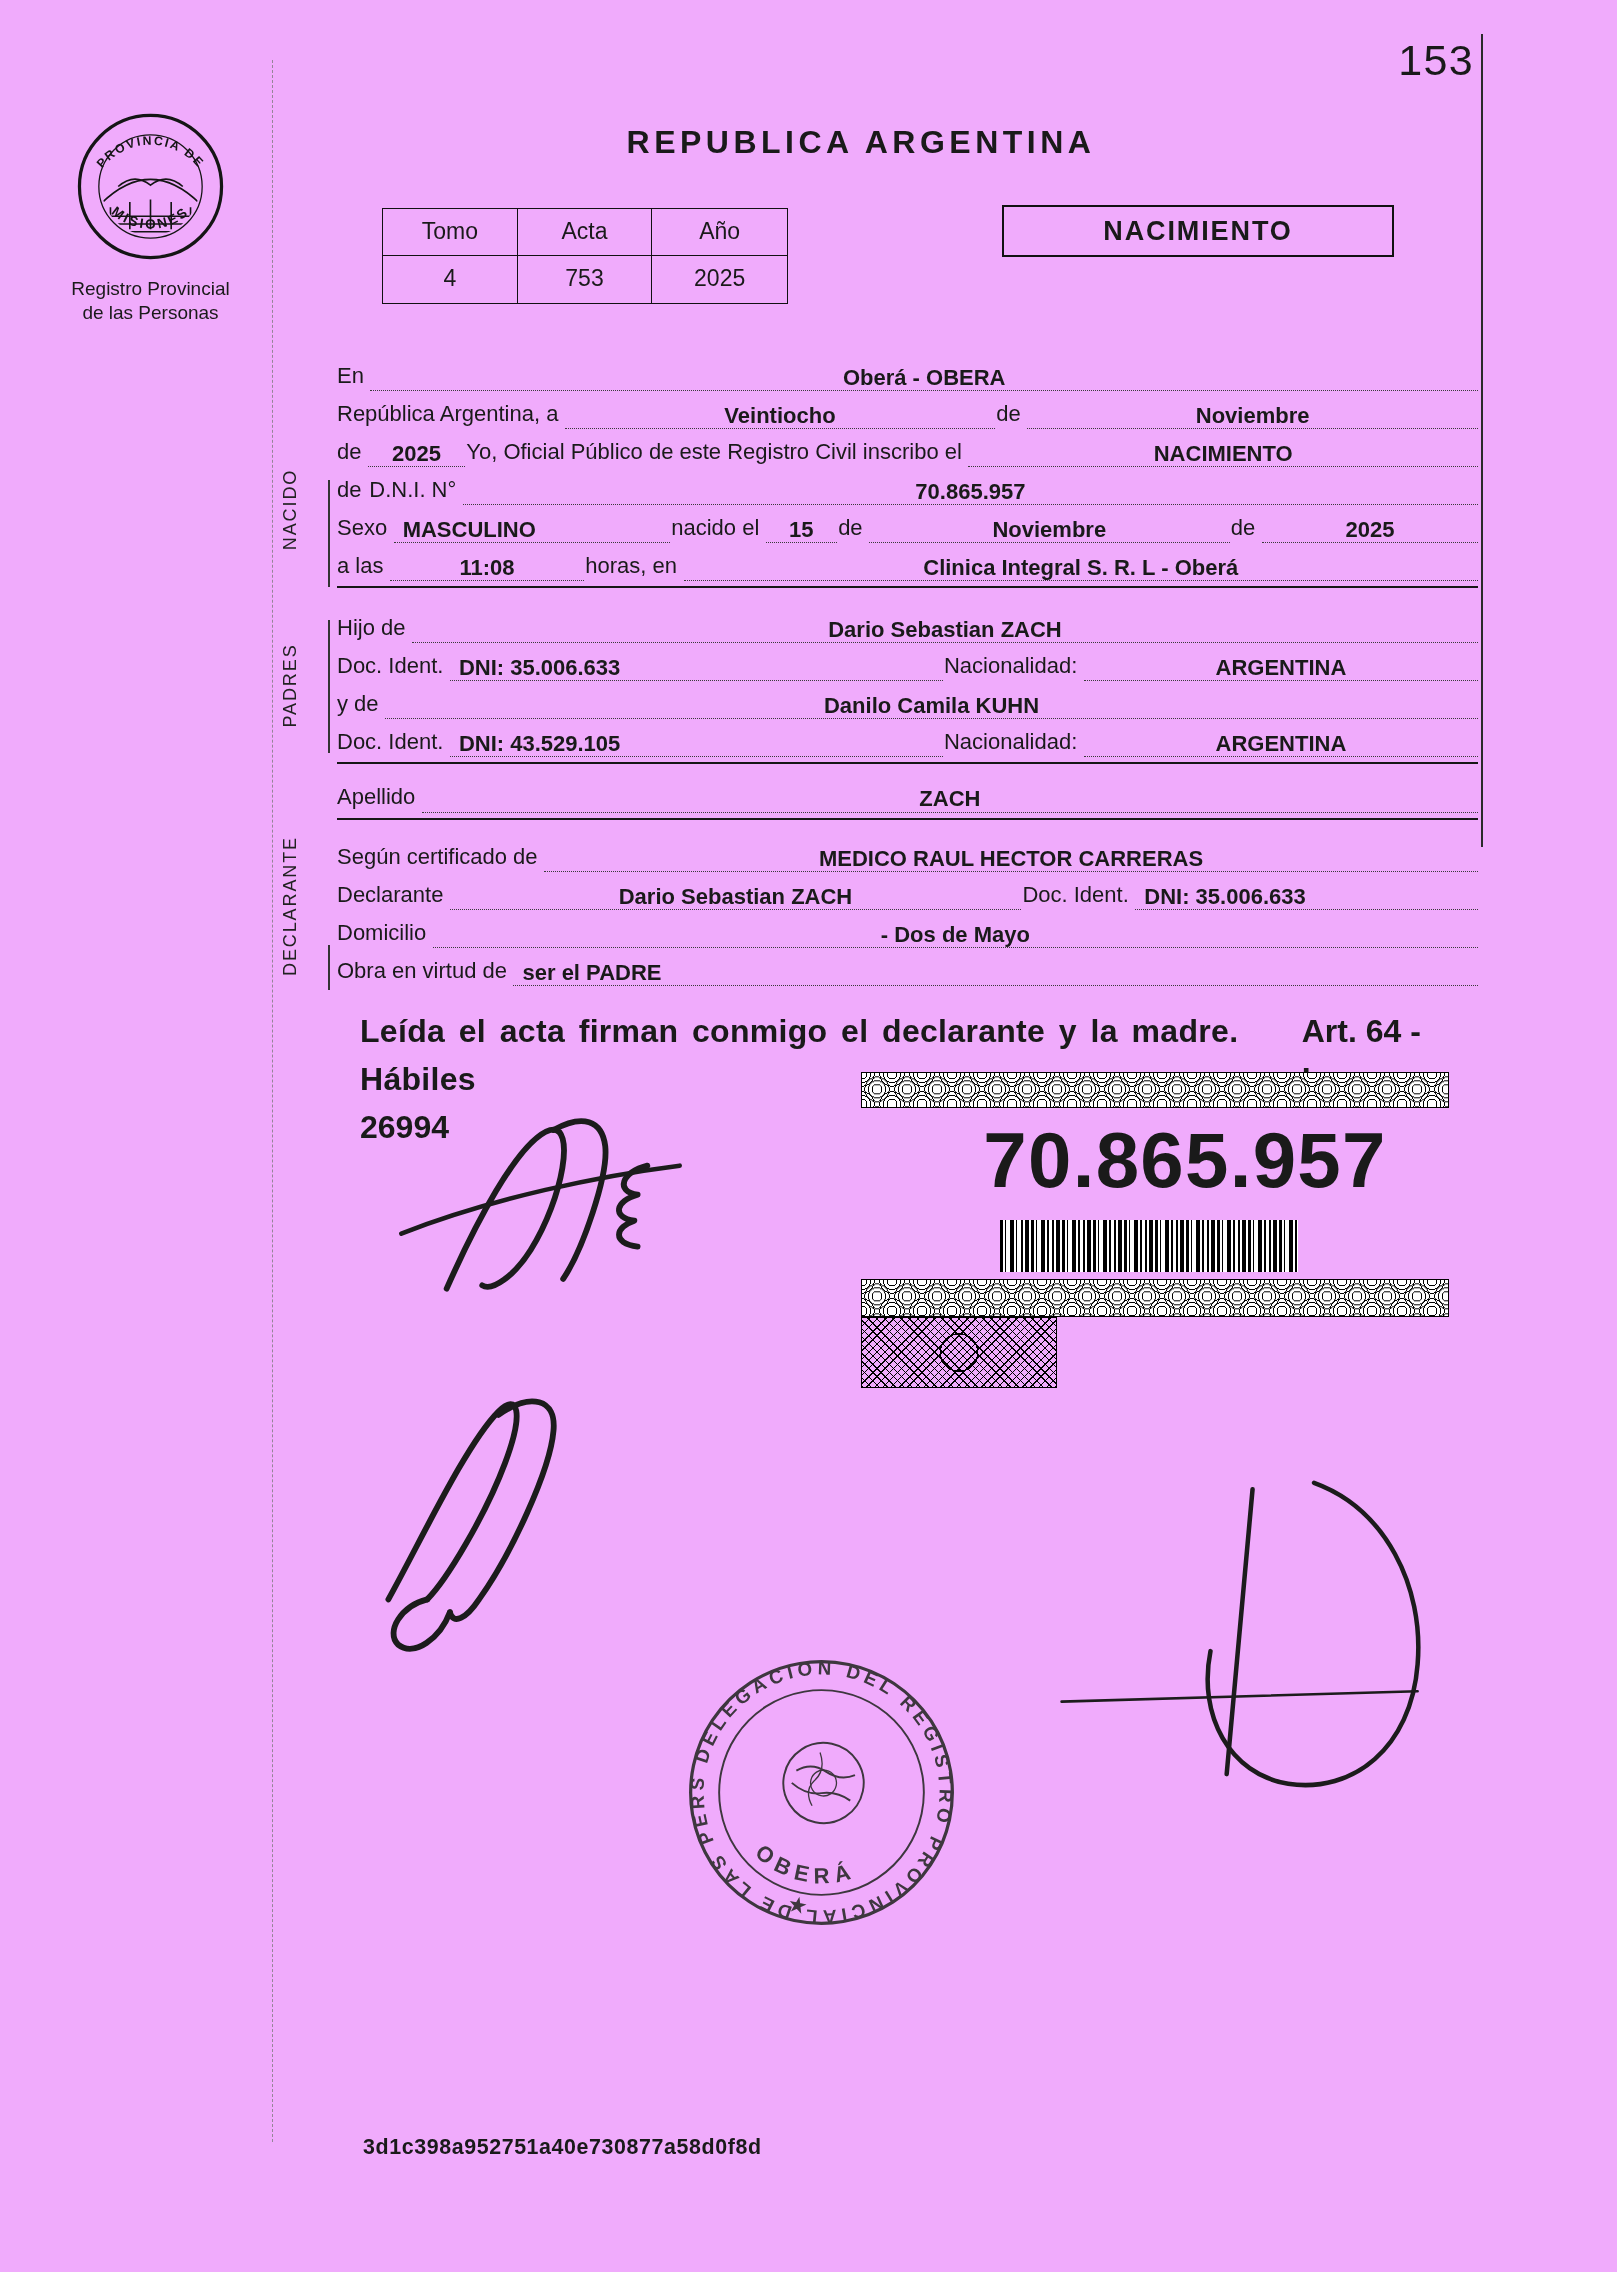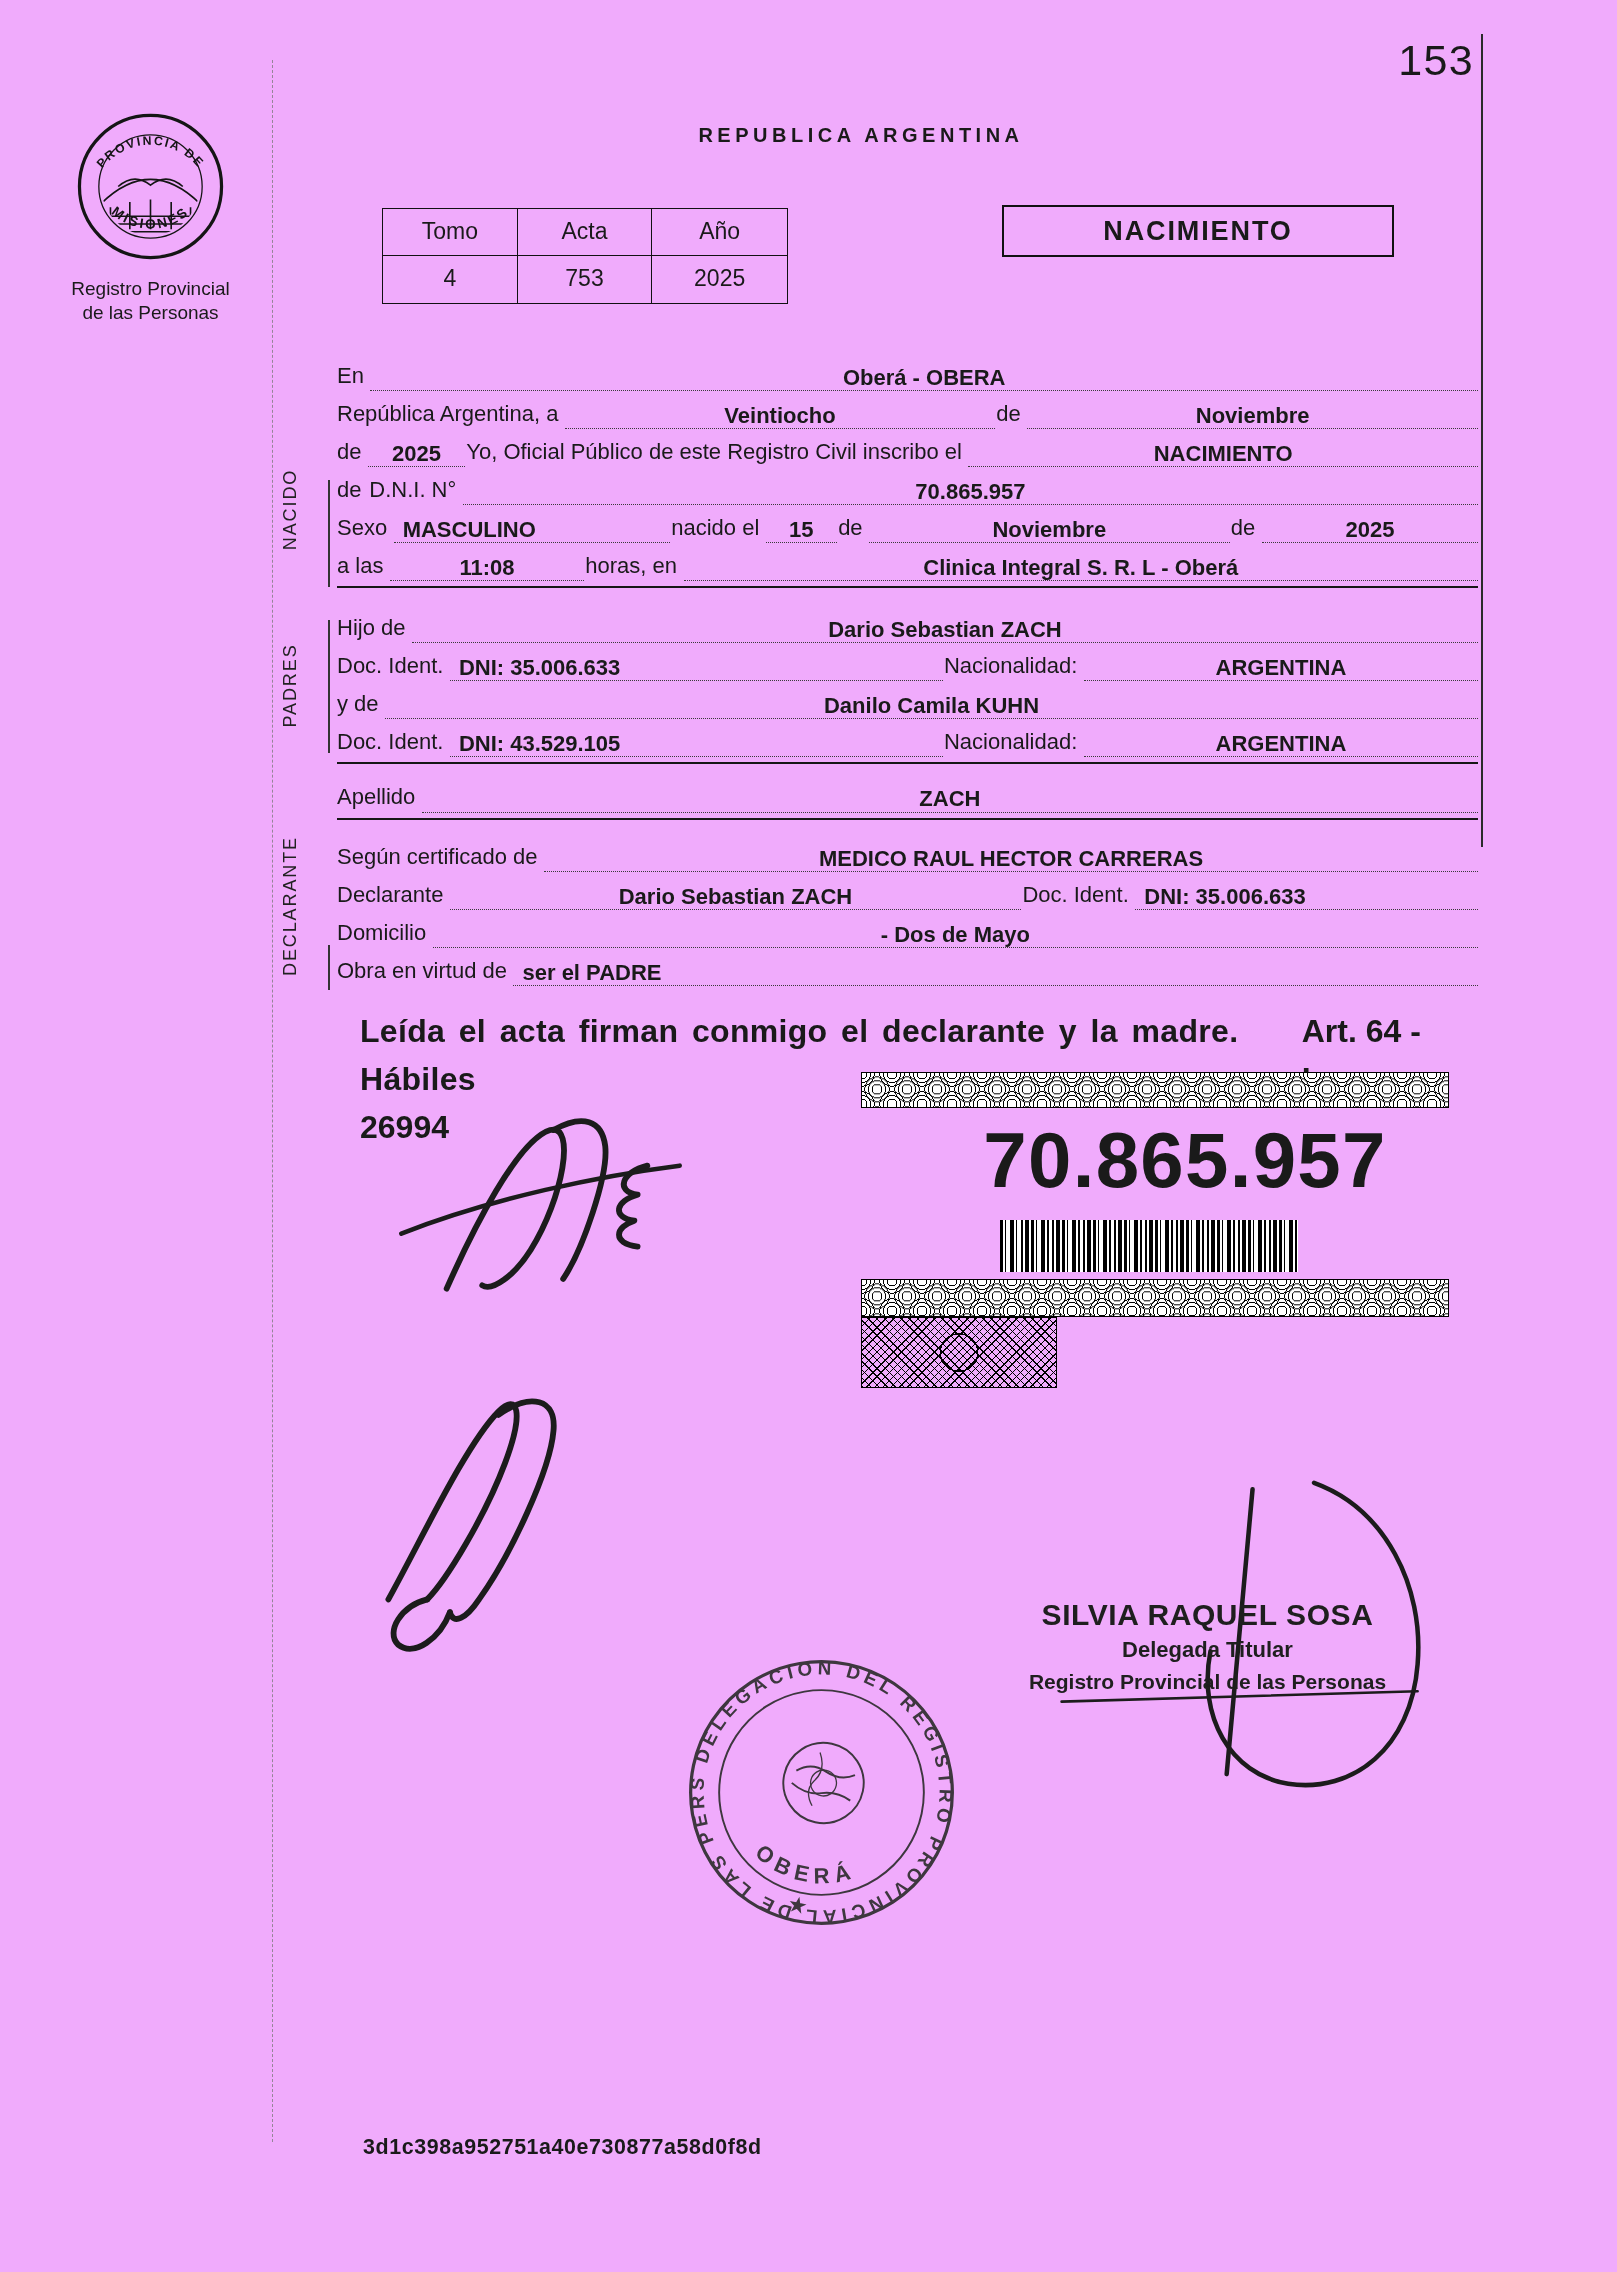--- a/index.html
+++ b/index.html
@@ -13,21 +13,21 @@
   .vline-right{position:absolute;left:1481px;top:34px;width:1.9px;height:813px;background:#2a2a2a;}
   .vline-left{position:absolute;left:272px;top:60px;height:2082px;width:0;border-left:1.9px dashed #777;opacity:.75;}
   .vseg{position:absolute;width:1.9px;background:#333;}
   .vseg.s1{left:328px;top:480px;height:107px;}
   .vseg.s2{left:328px;top:620px;height:133px;}
   .vseg.s3{left:328px;top:945px;height:45px;}
 
   
   .page-number{position:absolute;top:36px;right:155px;font-size:43px;letter-spacing:1.3px;}
   .doc-title{position:absolute;left:602px;top:124px;width:518px;text-align:center;
-    font-size:20px;font-weight:700;letter-spacing:4.5px;}
+    font-size:32px;font-weight:700;letter-spacing:4.5px;}
   .seal-wrap{position:absolute;left:73px;top:109px;width:155px;height:155px;}
   .seal-caption{position:absolute;left:26px;top:277px;width:249px;text-align:center;
     font-size:19px;line-height:1.25;}
   .reg-table{position:absolute;left:382px;top:208px;width:404px;border:1.9px solid #111;
     display:grid;grid-template-columns:1fr 1fr 1fr;}
   .reg-table .cell{border-right:1.9px solid #111;border-bottom:1.9px solid #111;
     text-align:center;font-size:23px;padding:9px 0 10.4px;}
   .reg-table .cell:nth-child(3n){border-right:none;}
   .reg-table .cell:nth-child(n+4){border-bottom:none;}
   .record-type-box{position:absolute;left:1002px;top:205px;width:388px;height:48px;
@@ -303,22 +303,17 @@
     </g>
     <text class="rs-text" font-size="29" letter-spacing="7">
       <textPath href="#rs-outer" startOffset="6">DELEGACION DEL REGISTRO PROVINCIAL DE LAS PERSONAS</textPath>
     </text>
     <text class="rs-text" font-size="34" letter-spacing="10">
       <textPath href="#rs-bottom" startOffset="50%" text-anchor="middle">OBERÁ</textPath>
     </text>
     <text x="220" y="408" text-anchor="middle" font-size="30" class="rs-text">★</text>
   </svg>
 
-  <div class="stamp-text">
-    <div class="nm">SILVIA RAQUEL SOSA</div>
-    <div class="tt">Delegada Titular</div>
-    <div class="org">Registro Provincial de las Personas</div>
-  </div>
 
   <div class="footer-hash">3d1c398a952751a40e730877a58d0f8d</div>
 
 </div>
 
 
 </body></html>

